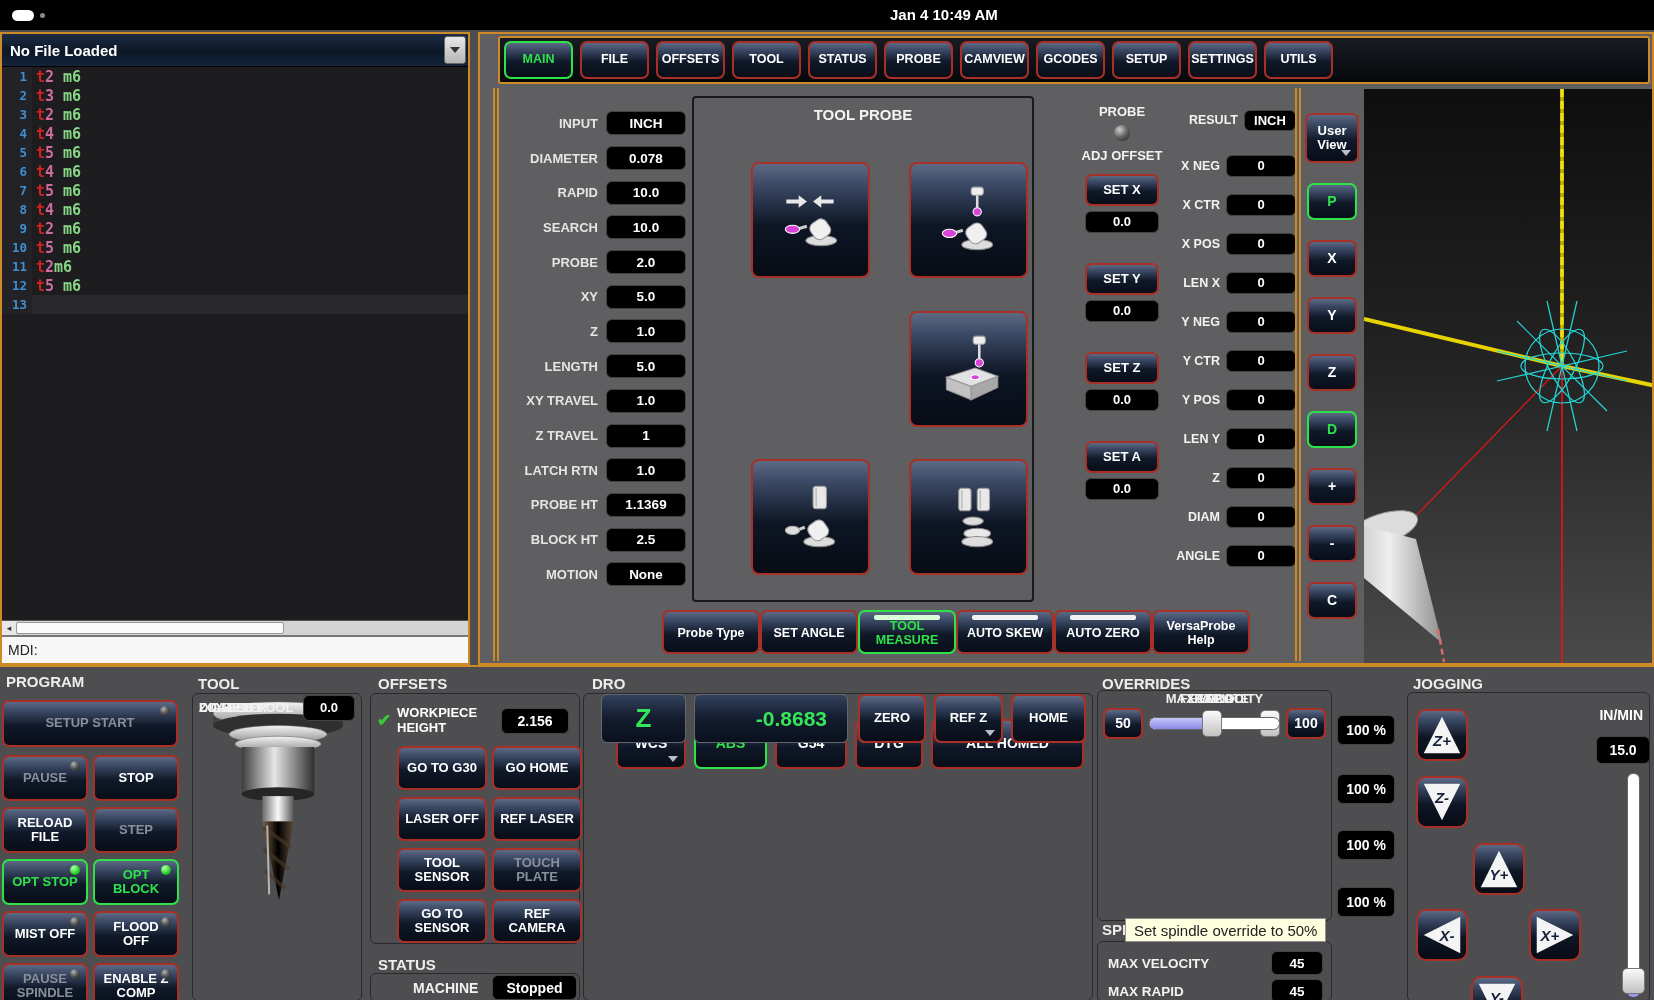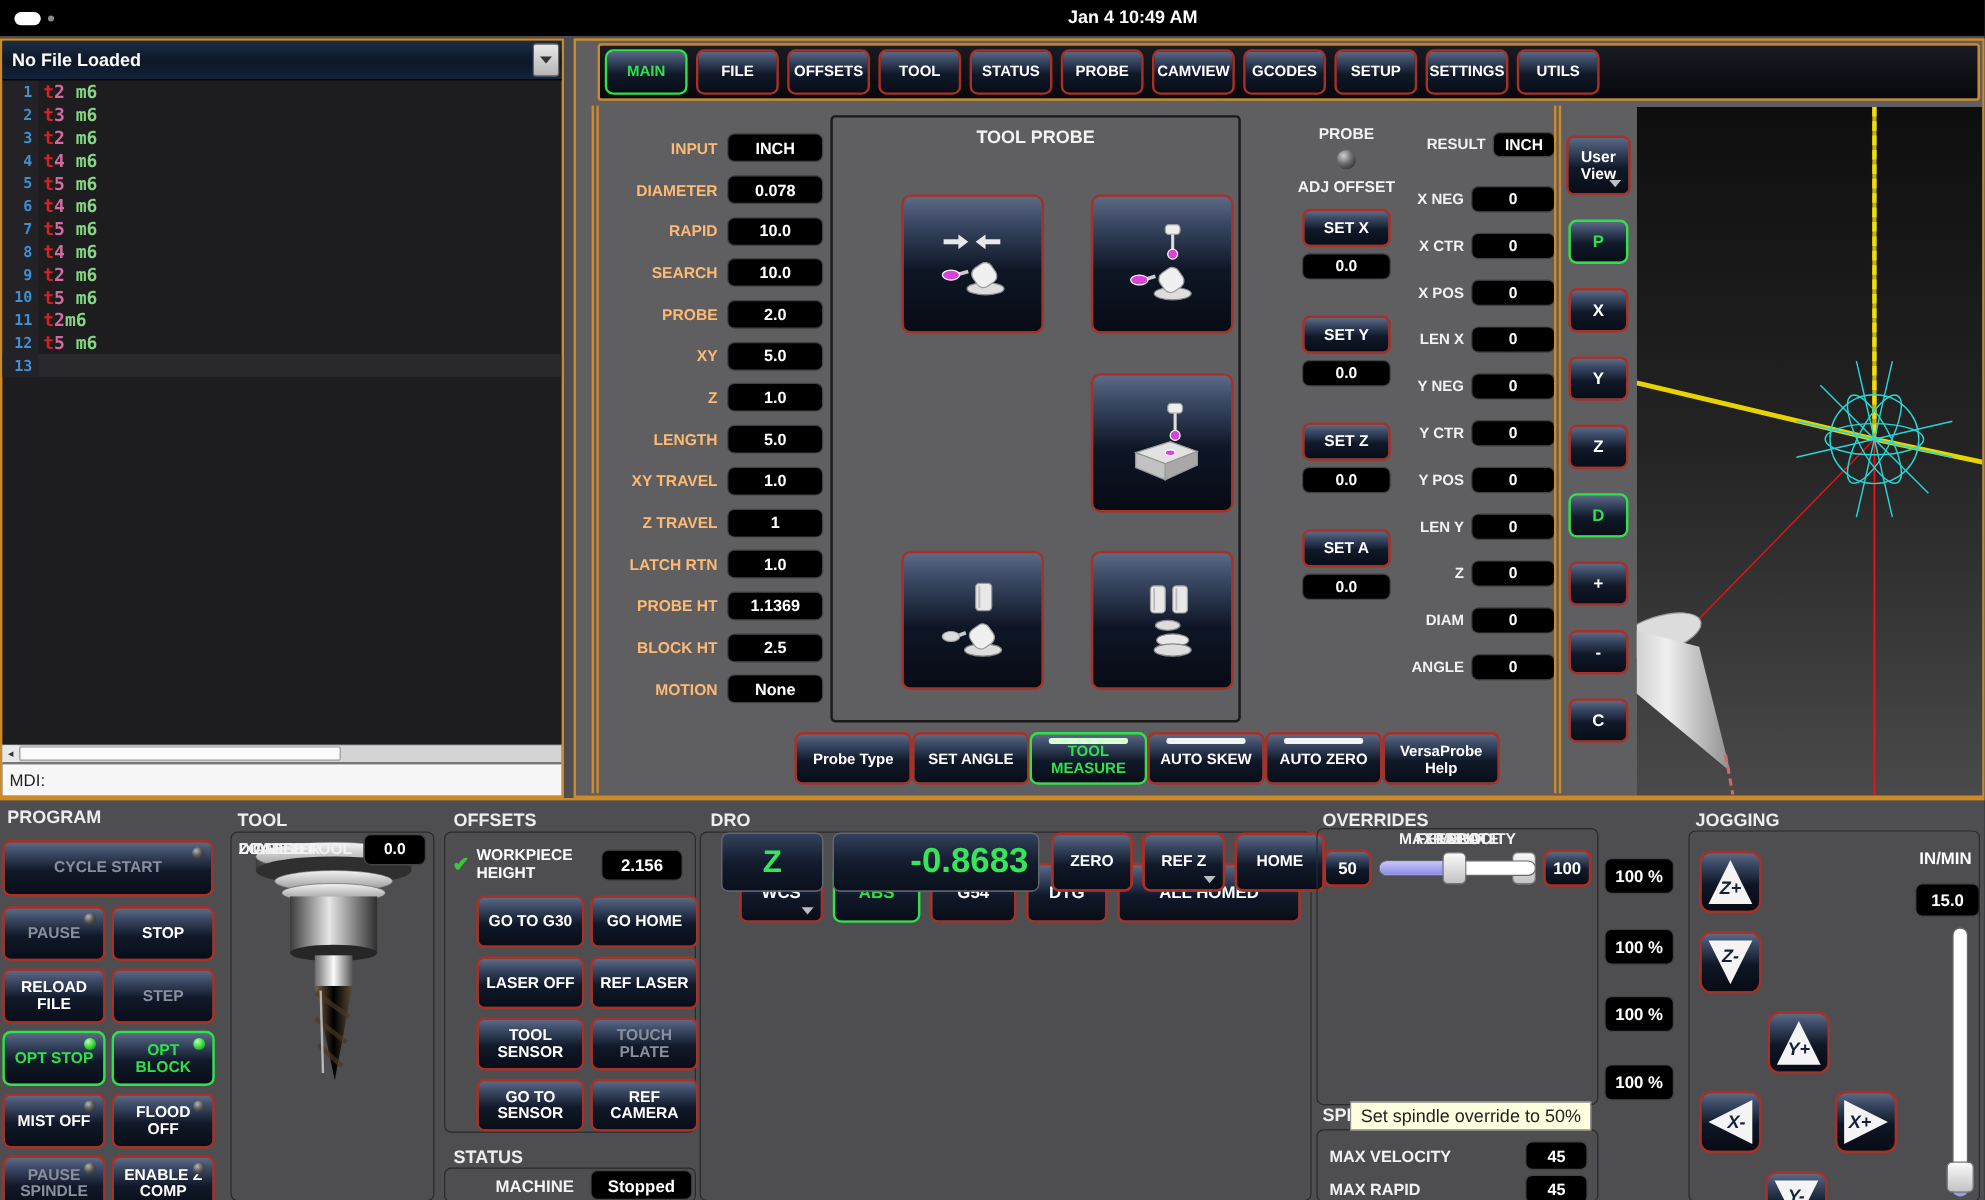--- a/index.html
+++ b/index.html
@@ -43,21 +43,21 @@
 .harrow{position:absolute;left:0;top:0;bottom:0;width:14px;background:#e8e8e8;color:#333;font-size:9px;display:flex;align-items:center;justify-content:center}
 .hthumb{position:absolute;left:14px;top:1px;bottom:1px;width:268px;background:#fafafa;border:1px solid #999;border-radius:2px}
 .mdi{height:28px;background:#f7f7f7;border-top:2px solid #777;display:flex;align-items:center;color:#222;font-size:14px;padding-left:6px}
 
 .rpanel{position:absolute;left:478px;top:32px;width:1176px;height:633px;border:2px solid #cf8a28;background:#5f5f61;overflow:hidden}
 .tabstrip{position:absolute;left:18px;top:2px;right:2px;height:48px;background:linear-gradient(#181b22,#07080c);border:2px solid #cf8a28;border-radius:3px;display:flex;gap:7px;padding:3px 4px}
 .tab{width:69px;height:38px;font-size:12.5px;flex:none}
 .vline{position:absolute;top:54px;height:573px;width:2px;background:#cf8a28}
 .params{position:absolute;left:2px;top:72px;width:204px}
 .prow{height:34.7px;display:flex;align-items:center}
-.plabel{flex:1;text-align:right;color:#fdba74;font-size:13px;font-weight:bold;margin-right:8px}
+.plabel{flex:1;text-align:right;color:#e5e5e5;font-size:13px;font-weight:bold;margin-right:8px}
 .pfield{width:80px;height:24px;font-size:13.5px;flex:none}
 .tpbox{position:absolute;left:212px;top:62px;width:342px;height:506px;border:2px solid #1a1a1c;border-radius:4px}
 .tp-title{text-align:center;margin-top:8px;color:#f4f4f4;font-size:15px;font-weight:bold}
 .pib{position:absolute;width:119px;height:116px;border:2px solid #a93026;border-radius:8px;
  background:linear-gradient(180deg,#5c6a84 0%,#3c4a66 18%,#0e1625 55%,#070b14 100%);display:flex;align-items:center;justify-content:center}
 .probecol{position:absolute;left:601px;top:70px;width:82px;text-align:center;color:#f2f2f2;font-weight:bold;font-size:13px}
 .pled{width:16px;height:16px;border-radius:50%;margin:6px auto 0;background:radial-gradient(circle at 35% 30%,#cfcfcf,#6a6a6a 45%,#191919)}
 .adj{margin-top:8px;line-height:1.15}
 .setgrp{margin-top:30px}
 .setgrp.first{margin-top:10px}
@@ -99,22 +99,22 @@
 .strow{position:absolute;left:0;top:0;right:0;height:100%;display:flex;align-items:center}
 .stlabel{margin-left:42px;color:#f2f2f2;font-size:14px;font-weight:bold;flex:1}
 .stfield{width:85px;height:25px;margin-right:2px;font-size:14px}
 .drobox{left:583px;top:26px;width:510px;height:308px}
 .drotop{position:absolute;left:32px;top:25px;height:50px;display:flex;gap:8px}
 .drotop .btn{font-size:14px}
 .w70{width:70px}.w73{width:73px}.w72{width:72px}.w68{width:68px}.w153{width:153px}
 .axrow{position:absolute;left:17px;height:49px;display:flex;align-items:stretch}
 .axbtn{width:85px;border:1px solid #62676e;border-radius:6px;background:linear-gradient(180deg,#33415c 0%,#131c2e 50%,#0a101c 100%);
  color:#35e658;font-size:26px;font-weight:bold;display:flex;align-items:center;justify-content:center;margin-right:8px}
-.axval{width:172px;border:1px solid #62676e;border-radius:6px;background:linear-gradient(180deg,#33415c 0%,#131c2e 50%,#0a101c 100%);
- color:#35e658;font-size:29px;font-weight:bold;display:flex;align-items:center;justify-content:flex-end;padding-right:8px;margin-right:10px}
+.axval{width:154px;border:1px solid #62676e;border-radius:6px;background:linear-gradient(180deg,#33415c 0%,#131c2e 50%,#0a101c 100%);
+ color:#35e658;font-size:21px;font-weight:bold;display:flex;align-items:center;justify-content:flex-end;padding-right:20px;margin-right:10px}
 .axsm{width:68px;font-size:13px;margin-right:8px}
 .axref{width:69px;font-size:13px;margin-right:8px}
 .axhome{width:75px;font-size:13px;margin-right:0}
 .ovbox{left:1097px;top:23px;width:235px;height:231px}
 .ovblk{position:absolute;left:5px;right:5px;height:57px}
 .ovlabel{text-align:center;color:#f2f2f2;font-size:13px;font-weight:bold;height:16px}
 .ovrow{display:flex;align-items:center;gap:6px;height:33px}
 .ovmin,.ovmax{width:40px;height:31px;font-size:14px;flex:none}
 .sl{flex:1;height:13px;background:#fff;border-radius:7px;position:relative;border:1px solid #666}
 .slfill{position:absolute;left:0;top:0;bottom:0;border-radius:7px;background:linear-gradient(180deg,#c6c6fa,#8a8aea)}
@@ -636,21 +636,21 @@
         </g>
       </svg>
     </div>
   </div>
 
   <div class="bottom">
 
     <div class="hdr" style="left:6px;top:6px">PROGRAM</div>
     <div class="btn pg-cycle dim">
       <span class="led led-off"></span>
-      <span>CYCLE START</span>
+      <span>SETUP START</span>
     </div>
     <div class="pg-grid">
 
         <div class="btn pgbtn dim">
           <span class="led led-off"></span>
           <span>PAUSE</span>
         </div>
 
         <div class="btn pgbtn">
 

